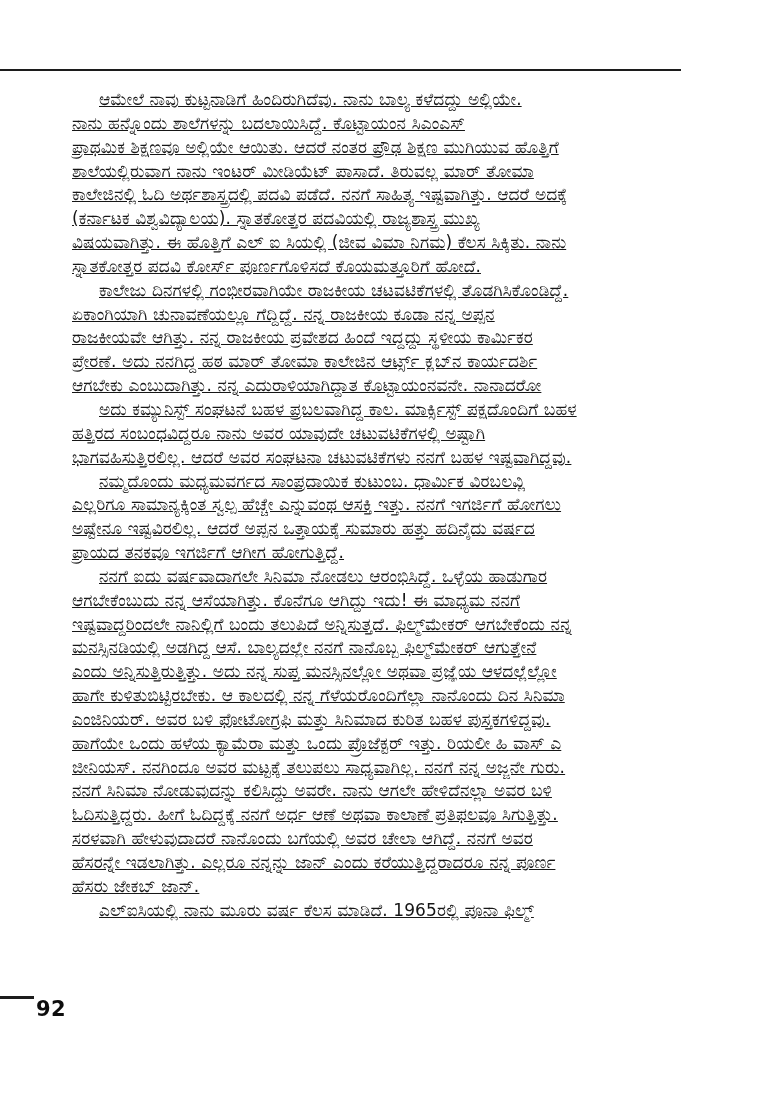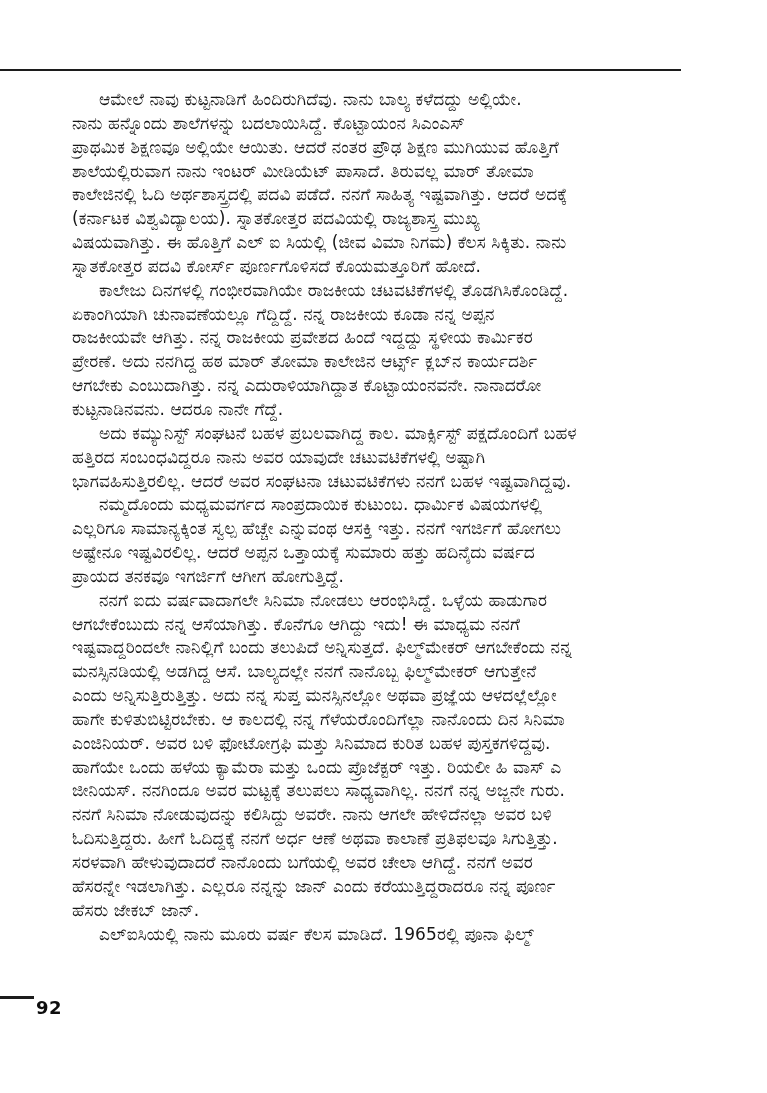--- a/index.html
+++ b/index.html
@@ -31,37 +31,38 @@
     width: 648px;
     font-size: 17px;
     line-height: 23.85px;
     color: #161616;
   }
   .text-line {
     white-space: nowrap;
     height: 23.85px;
     overflow: visible;
     letter-spacing: 0.1px;
+    text-decoration: underline;
   }
   .text-line.indent {
     padding-left: 27px;
   }
   .footer-rule {
     position: absolute;
     top: 996px;
     left: 0;
     width: 34px;
     height: 2.5px;
     background: #1c1c1c;
   }
   .page-number {
     position: absolute;
     top: 997px;
     left: 36px;
-    font-size: 18px;
+    font-size: 21px;
     font-weight: bold;
     color: #0d0d0d;
     letter-spacing: 0.5px;
     text-align: right;
   }
 </style>
 </head>
 <body>
 
 <div class="page">
@@ -75,25 +76,24 @@
       <div class="text-line">ಶಾಲೆಯಲ್ಲಿರುವಾಗ ನಾನು ಇಂಟರ್ ಮೀಡಿಯೆಟ್ ಪಾಸಾದೆ. ತಿರುವಲ್ಲ ಮಾರ್ ತೋಮಾ</div>
       <div class="text-line">ಕಾಲೇಜಿನಲ್ಲಿ ಓದಿ ಅರ್ಥಶಾಸ್ತ್ರದಲ್ಲಿ ಪದವಿ ಪಡೆದೆ. ನನಗೆ ಸಾಹಿತ್ಯ ಇಷ್ಟವಾಗಿತ್ತು. ಆದರೆ ಅದಕ್ಕೆ</div>
       <div class="text-line">(ಕರ್ನಾಟಕ ವಿಶ್ವವಿದ್ಯಾಲಯ). ಸ್ನಾತಕೋತ್ತರ ಪದವಿಯಲ್ಲಿ ರಾಜ್ಯಶಾಸ್ತ್ರ ಮುಖ್ಯ</div>
       <div class="text-line">ವಿಷಯವಾಗಿತ್ತು. ಈ ಹೊತ್ತಿಗೆ ಎಲ್ ಐ ಸಿಯಲ್ಲಿ (ಜೀವ ವಿಮಾ ನಿಗಮ) ಕೆಲಸ ಸಿಕ್ಕಿತು. ನಾನು</div>
       <div class="text-line">ಸ್ನಾತಕೋತ್ತರ ಪದವಿ ಕೋರ್ಸ್ ಪೂರ್ಣಗೊಳಿಸದೆ ಕೊಯಮತ್ತೂರಿಗೆ ಹೋದೆ.</div>
       <div class="text-line indent">ಕಾಲೇಜು ದಿನಗಳಲ್ಲಿ ಗಂಭೀರವಾಗಿಯೇ ರಾಜಕೀಯ ಚಟವಟಿಕೆಗಳಲ್ಲಿ ತೊಡಗಿಸಿಕೊಂಡಿದ್ದೆ.</div>
       <div class="text-line">ಏಕಾಂಗಿಯಾಗಿ ಚುನಾವಣೆಯಲ್ಲೂ ಗೆದ್ದಿದ್ದೆ. ನನ್ನ ರಾಜಕೀಯ ಕೂಡಾ ನನ್ನ ಅಪ್ಪನ</div>
       <div class="text-line">ರಾಜಕೀಯವೇ ಆಗಿತ್ತು. ನನ್ನ ರಾಜಕೀಯ ಪ್ರವೇಶದ ಹಿಂದೆ ಇದ್ದದ್ದು ಸ್ಥಳೀಯ ಕಾರ್ಮಿಕರ</div>
       <div class="text-line">ಪ್ರೇರಣೆ. ಅದು ನನಗಿದ್ದ ಹಠ ಮಾರ್ ತೋಮಾ ಕಾಲೇಜಿನ ಆರ್ಟ್ಸ್ ಕ್ಲಬ್‌ನ ಕಾರ್ಯದರ್ಶಿ</div>
       <div class="text-line">ಆಗಬೇಕು ಎಂಬುದಾಗಿತ್ತು. ನನ್ನ ಎದುರಾಳಿಯಾಗಿದ್ದಾತ ಕೊಟ್ಟಾಯಂನವನೇ. ನಾನಾದರೋ</div>
-      <div class="text-line">ಕುಟ್ಟನಾಡಿನವನು. ಆದರೂ ನಾನೇ ಗೆದ್ದೆ.</div>
       <div class="text-line indent">ಅದು ಕಮ್ಯುನಿಸ್ಟ್ ಸಂಘಟನೆ ಬಹಳ ಪ್ರಬಲವಾಗಿದ್ದ ಕಾಲ. ಮಾರ್ಕ್ಸಿಸ್ಟ್ ಪಕ್ಷದೊಂದಿಗೆ ಬಹಳ</div>
       <div class="text-line">ಹತ್ತಿರದ ಸಂಬಂಧವಿದ್ದರೂ ನಾನು ಅವರ ಯಾವುದೇ ಚಟುವಟಿಕೆಗಳಲ್ಲಿ ಅಷ್ಟಾಗಿ</div>
       <div class="text-line">ಭಾಗವಹಿಸುತ್ತಿರಲಿಲ್ಲ. ಆದರೆ ಅವರ ಸಂಘಟನಾ ಚಟುವಟಿಕೆಗಳು ನನಗೆ ಬಹಳ ಇಷ್ಟವಾಗಿದ್ದವು.</div>
-      <div class="text-line indent">ನಮ್ಮದೊಂದು ಮಧ್ಯಮವರ್ಗದ ಸಾಂಪ್ರದಾಯಿಕ ಕುಟುಂಬ. ಧಾರ್ಮಿಕ ವಿಷಯಗಳಲ್ಲಿ</div>
+      <div class="text-line indent">ನಮ್ಮದೊಂದು ಮಧ್ಯಮವರ್ಗದ ಸಾಂಪ್ರದಾಯಿಕ ಕುಟುಂಬ. ಧಾರ್ಮಿಕ ವಿರಬಲವ್ಲಿ</div>
       <div class="text-line">ಎಲ್ಲರಿಗೂ ಸಾಮಾನ್ಯಕ್ಕಿಂತ ಸ್ವಲ್ಪ ಹೆಚ್ಚೇ ಎನ್ನುವಂಥ ಆಸಕ್ತಿ ಇತ್ತು. ನನಗೆ ಇಗರ್ಜಿಗೆ ಹೋಗಲು</div>
       <div class="text-line">ಅಷ್ಟೇನೂ ಇಷ್ಟವಿರಲಿಲ್ಲ. ಆದರೆ ಅಪ್ಪನ ಒತ್ತಾಯಕ್ಕೆ ಸುಮಾರು ಹತ್ತು ಹದಿನೈದು ವರ್ಷದ</div>
       <div class="text-line">ಪ್ರಾಯದ ತನಕವೂ ಇಗರ್ಜಿಗೆ ಆಗೀಗ ಹೋಗುತ್ತಿದ್ದೆ.</div>
       <div class="text-line indent">ನನಗೆ ಐದು ವರ್ಷವಾದಾಗಲೇ ಸಿನಿಮಾ ನೋಡಲು ಆರಂಭಿಸಿದ್ದೆ. ಒಳ್ಳೆಯ ಹಾಡುಗಾರ</div>
       <div class="text-line">ಆಗಬೇಕೆಂಬುದು ನನ್ನ ಆಸೆಯಾಗಿತ್ತು. ಕೊನೆಗೂ ಆಗಿದ್ದು ಇದು! ಈ ಮಾಧ್ಯಮ ನನಗೆ</div>
       <div class="text-line">ಇಷ್ಟವಾದ್ದರಿಂದಲೇ ನಾನಿಲ್ಲಿಗೆ ಬಂದು ತಲುಪಿದೆ ಅನ್ನಿಸುತ್ತದೆ. ಫಿಲ್ಮ್‌ಮೇಕರ್ ಆಗಬೇಕೆಂದು ನನ್ನ</div>
       <div class="text-line">ಮನಸ್ಸಿನಡಿಯಲ್ಲಿ ಅಡಗಿದ್ದ ಆಸೆ. ಬಾಲ್ಯದಲ್ಲೇ ನನಗೆ ನಾನೊಬ್ಬ ಫಿಲ್ಮ್‌ಮೇಕರ್ ಆಗುತ್ತೇನೆ</div>
       <div class="text-line">ಎಂದು ಅನ್ನಿಸುತ್ತಿರುತ್ತಿತ್ತು. ಅದು ನನ್ನ ಸುಪ್ತ ಮನಸ್ಸಿನಲ್ಲೋ ಅಥವಾ ಪ್ರಜ್ಞೆಯ ಆಳದಲ್ಲೆಲ್ಲೋ</div>
       <div class="text-line">ಹಾಗೇ ಕುಳಿತುಬಿಟ್ಟಿರಬೇಕು. ಆ ಕಾಲದಲ್ಲಿ ನನ್ನ ಗೆಳೆಯರೊಂದಿಗೆಲ್ಲಾ ನಾನೊಂದು ದಿನ ಸಿನಿಮಾ</div>
       <div class="text-line">ಎಂಜಿನಿಯರ್. ಅವರ ಬಳಿ ಫೋಟೋಗ್ರಫಿ ಮತ್ತು ಸಿನಿಮಾದ ಕುರಿತ ಬಹಳ ಪುಸ್ತಕಗಳಿದ್ದವು.</div>

